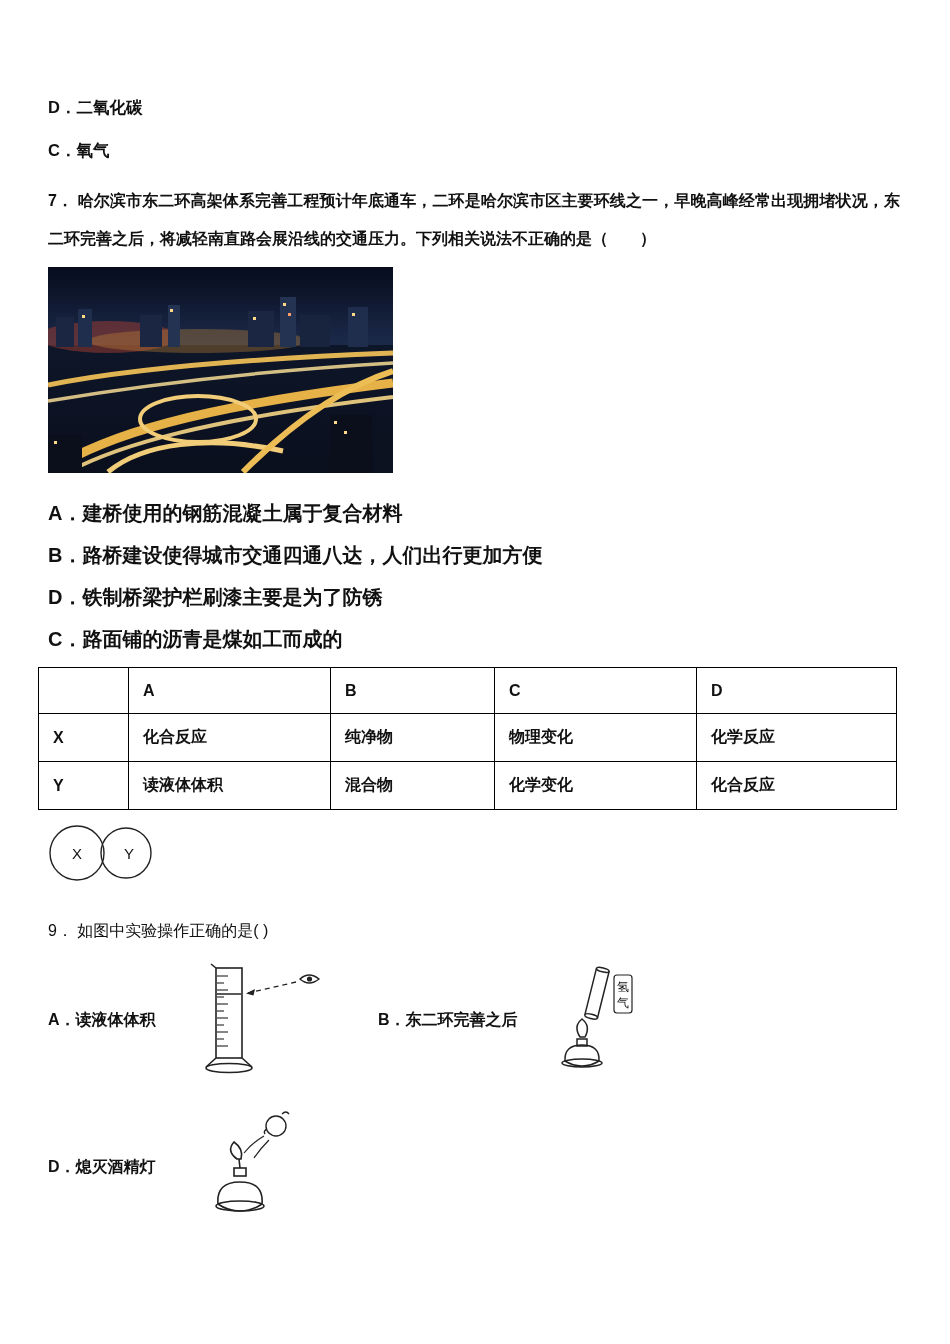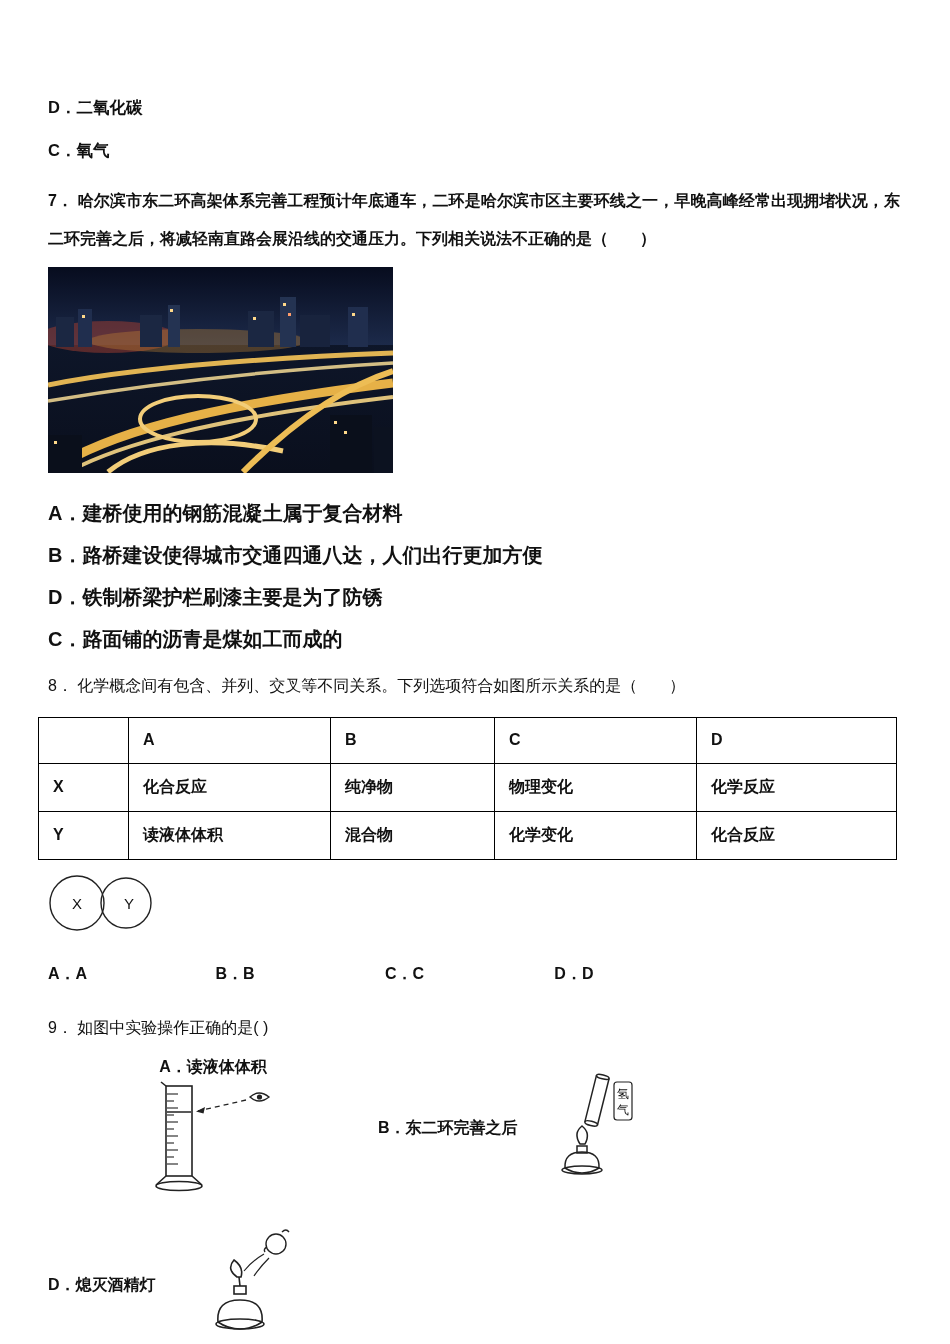--- a/index.html
+++ b/index.html
@@ -36,21 +36,21 @@
   .answer-row { margin-top:26px; font-size:16px; font-weight:700; }
   .answer-row span { display:inline-block; }
   .answer-row .w1 { width:163px; }
   .answer-row .w2 { width:165px; }
   .answer-row .w3 { width:165px; }
 
   .q9-stem { margin-top:24px; font-weight:400; }
 
   .fig-row { display:flex; margin-top:10px; }
   .fig-cell { display:flex; align-items:center; }
-  .fig-cell.left  { width:330px;flex-direction:column; }
+  .fig-cell.left  { width:330px; }
   .fig-cell.right { width:420px; }
   .fig-label { font-size:16px; font-weight:700; white-space:nowrap; }
   .fig-cell .art { flex:0 0 auto; }
   .gap-a { width:32px; }  .gap-b { width:18px; }
   .gap-c { width:24px; }  .gap-d { width:26px; }
   .pad-right { width:90px; flex:0 0 auto; }
 </style>
 </head>
 <body>
 
@@ -110,21 +110,20 @@
       <rect x="296" y="164" width="3" height="3" fill="#ffd98a"></rect>
       <rect x="6" y="174" width="3" height="3" fill="#ffd98a"></rect>
     </svg>
   </div>
 
   <div class="q-option">A．建桥使用的钢筋混凝土属于复合材料</div>
   <div class="q-option">B．路桥建设使得城市交通四通八达，人们出行更加方便</div>
   <div class="q-option">D．铁制桥梁护栏刷漆主要是为了防锈</div>
   <div class="q-option">C．路面铺的沥青是煤如工而成的</div>
 
-  <p class="stem q8-stem">8． 化学概念间有包含、并列、交叉等不同关系。下列选项符合如图所示关系的是（　　）</p>
 
   <table class="concept">
     <colgroup>
       <col style="width:90px">
         <col style="width:202px">
         <col style="width:164px">
       <col style="width:202px">
         <col style="width:200px">
     </colgroup>
     <tbody>
@@ -154,26 +153,20 @@
 
   <div class="venn-wrap">
     <svg width="130" height="62" viewBox="0 0 130 62">
       <circle cx="31" cy="31" r="27" fill="none" stroke="#222" stroke-width="1.4"></circle>
       <circle cx="80" cy="31" r="25" fill="none" stroke="#222" stroke-width="1.4"></circle>
       <text x="26" y="37" font-size="15" fill="#111">X</text>
       <text x="78" y="37" font-size="15" fill="#111">Y</text>
     </svg>
   </div>
 
-  <div class="answer-row">
-    <span class="w1">A．A</span>
-    <span class="w2">B．B</span>
-    <span class="w3">C．C</span>
-    <span>D．D</span>
-  </div>
 
   <p class="stem q9-stem">9． 如图中实验操作正确的是( )</p>
 
   <div class="fig-row">
     <div class="fig-cell left">
       <span class="fig-label">A．读液体体积</span>
       <span class="gap-a"></span>
       <span class="art">
         <svg width="150" height="118" viewBox="0 0 150 118">
           <g fill="none" stroke="#222" stroke-width="1.6">

